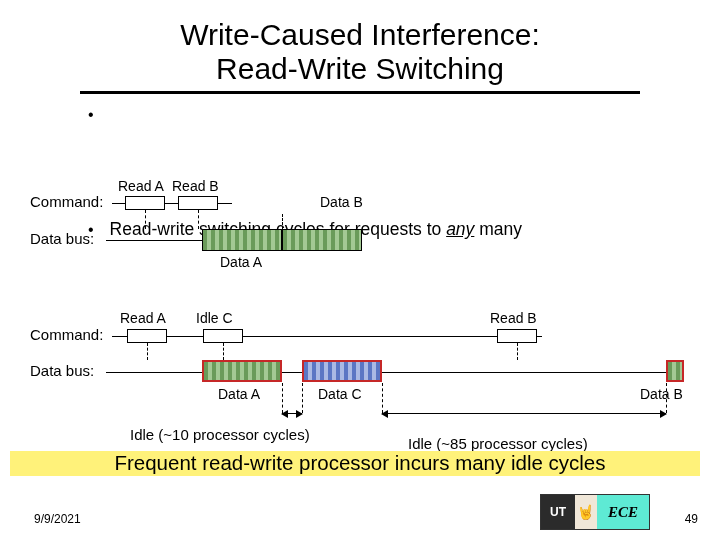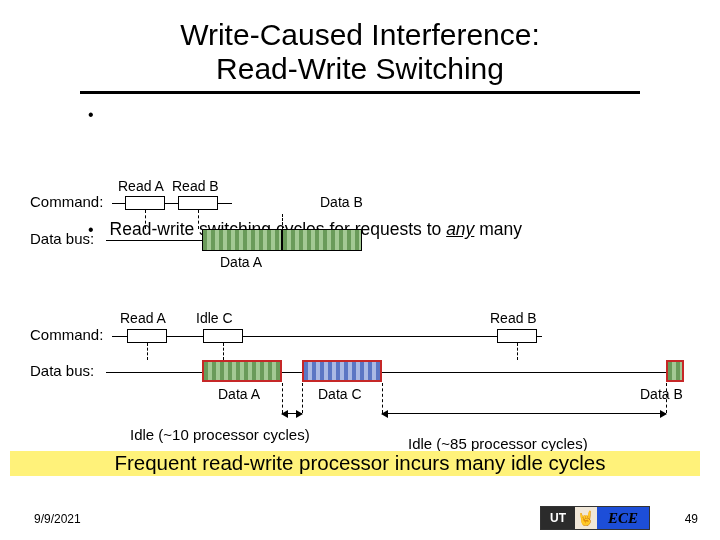--- a/index.html
+++ b/index.html
@@ -87,36 +87,36 @@
     font-size: 12px;
   }
   .footer-pageno {
     position: absolute;
     right: 22px; bottom: 14px;
     font-size: 12px;
   }
   .logo {
     position: absolute;
     right: 70px; bottom: 10px;
-    width: 110px; height: 24px;
+    width: 110px; height: 36px;
     display: flex; align-items: stretch;
     border: 1px solid #333;
     margin-top: 32px;
   }
   .logo .ut {
     background: #2b2b2b; color:#fff;
     width:34px; display:flex; align-items:center; justify-content:center;
     font-size:12px; font-weight:bold;
   }
   .logo .horn {
     width:22px; background:#f0e7d8; display:flex; align-items:center; justify-content:center;
     font-size:14px; color:#b5651d;
   }
   .logo .ece {
-    flex:1; background:#1d4ed8; display:flex; align-items:center; justify-content:center;
+    flex:1; background:#5eead4; display:flex; align-items:center; justify-content:center;
     font-family: "Times New Roman", serif; font-style:italic; font-weight:bold; font-size:15px;
   }
 
   .arrowline {
     position:absolute; height:0; border-top:1.5px solid #000;
   }
   .arrowline::before, .arrowline::after {
     content:""; position:absolute; top:-4px; width:0;height:0;
     border-top:4px solid transparent; border-bottom:4px solid transparent;
   }

